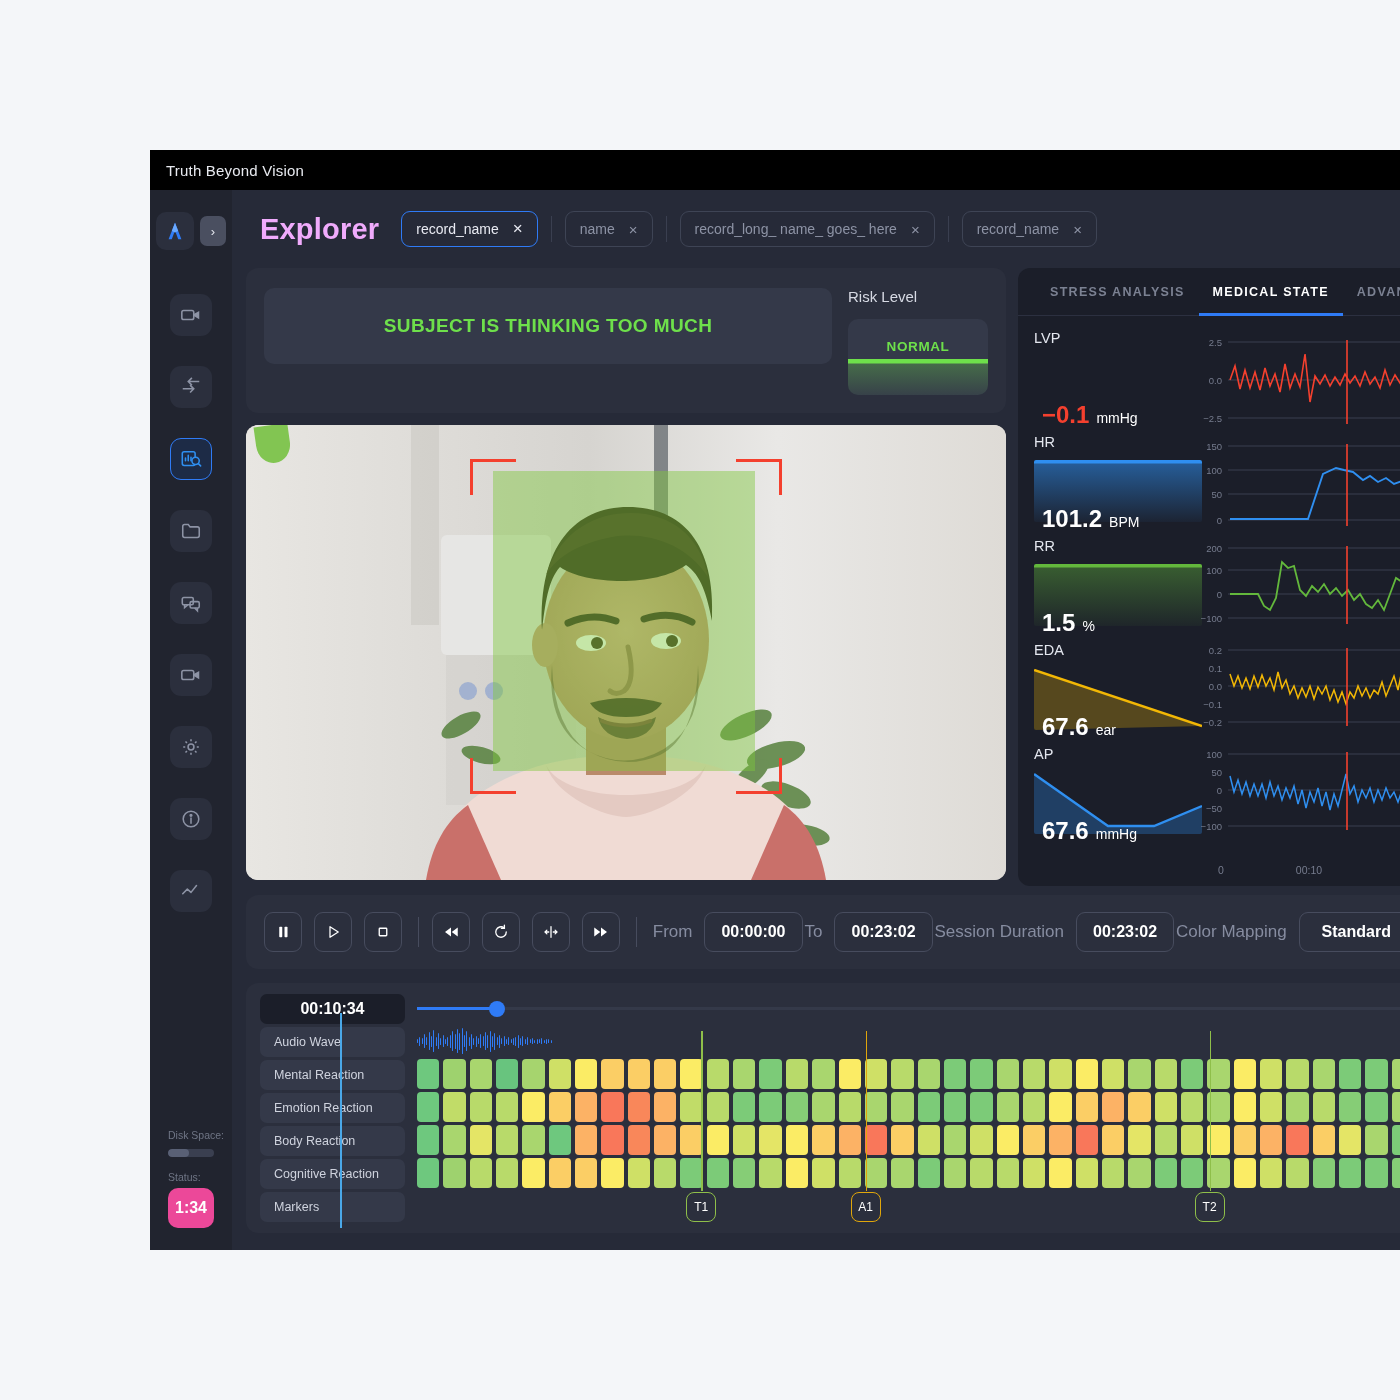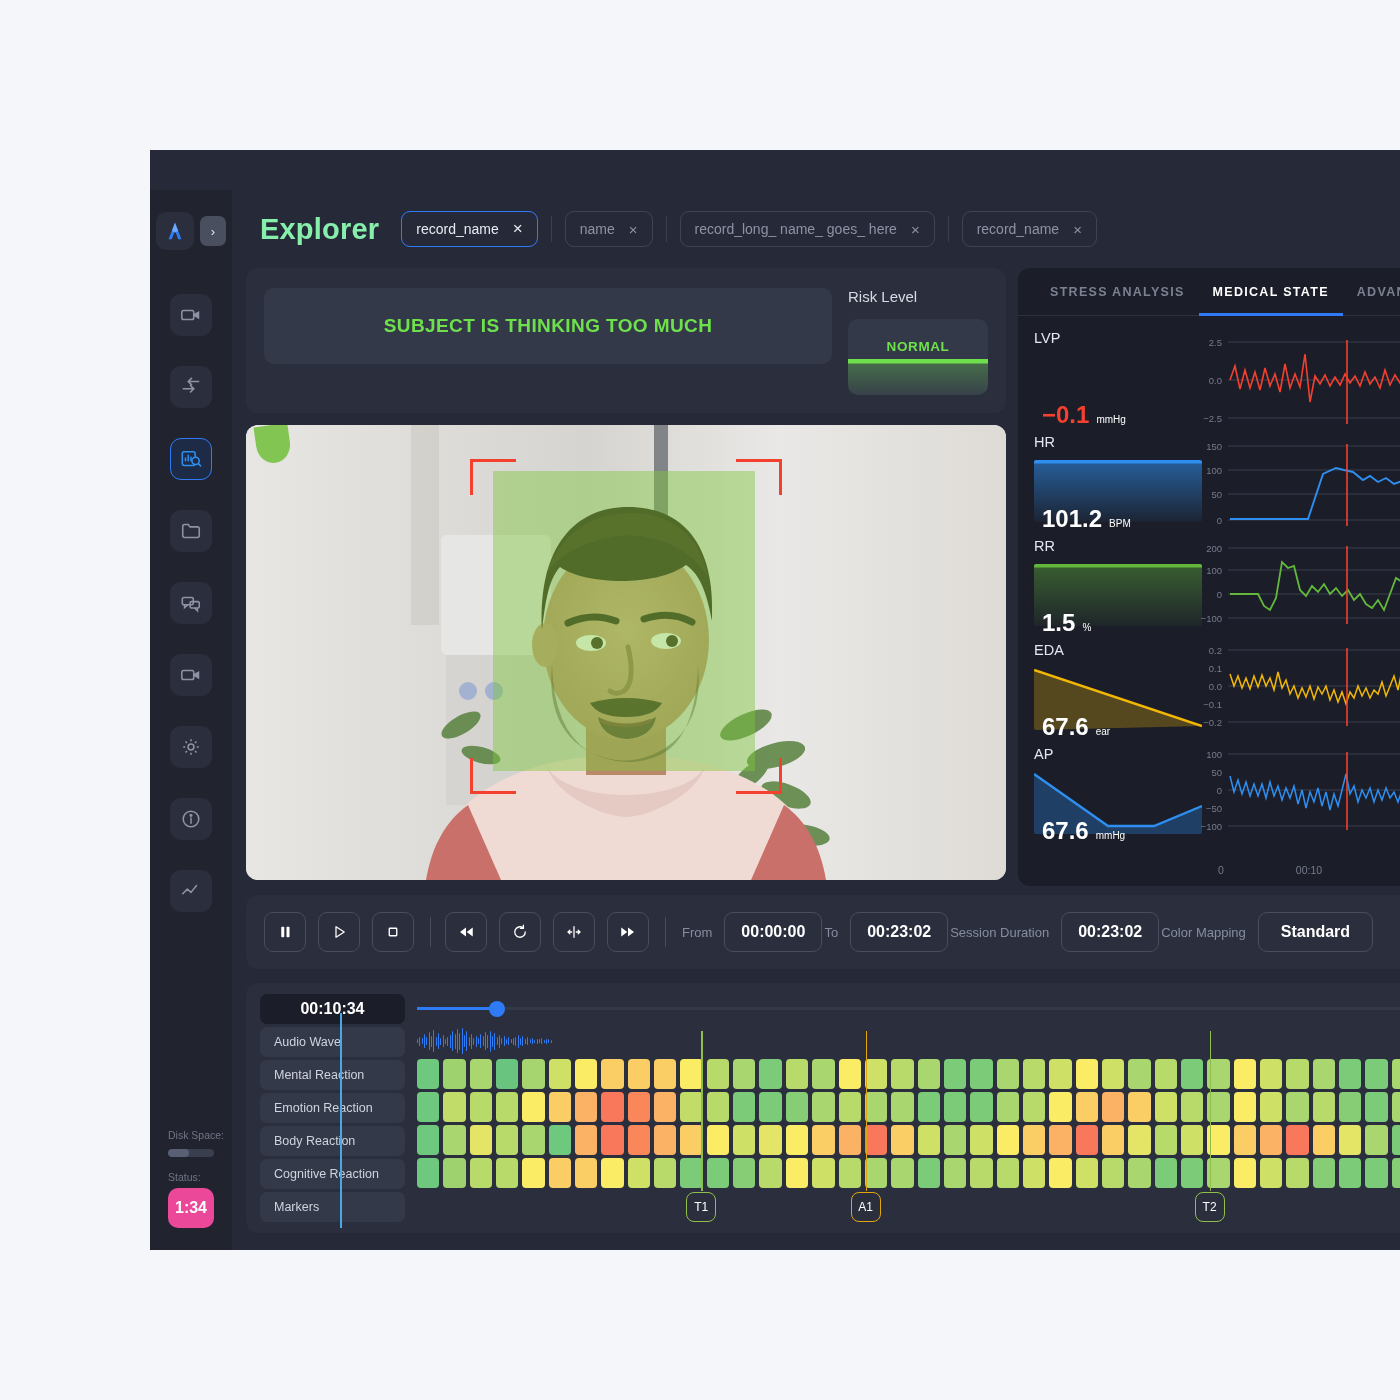--- a/index.html
+++ b/index.html
@@ -56,21 +56,21 @@
   .disk-bar { width:46px;height:8px;border-radius:4px;background:#3a3f50;margin:3px 0 10px 18px; align-self:flex-start; overflow:hidden;}
   .disk-fill { width: 46%; height:100%; background:#596075; border-radius:4px;}
   .lic-box { width:46px;height:40px;border-radius:10px;background:#ec4899;display:flex;align-items:center;justify-content:center;
              color:#fff;font-size:16px;font-weight:bold; margin-left:18px; align-self:flex-start;}
 
   
   .header {
     position:absolute; left:82px; top:40px; width: 1168px; height: 78px;
     display:flex; align-items:center; padding-left: 28px; gap: 0;
   }
-  .page-title { color:#86efac; font-size:29px; font-weight:bold; letter-spacing:.2px; margin-right: 22px;}
+  .page-title { color:#f0abfc; font-size:29px; font-weight:bold; letter-spacing:.2px; margin-right: 22px;}
   .chip {
     height: 36px; border-radius: 9px; border:1px solid #3e4455;
     display:flex;align-items:center; gap:14px; padding: 4px 14px;
     color:#8d93a5; font-size:14px; white-space:nowrap;
   }
   .chip.active { border-color:#2f7bf6; color:#e8eaf2; }
   .chip .x { font-size:15px; color:#8d93a5; }
   .chip.active .x { color:#e8eaf2; font-size:17px;}
   .chip-sep { width:1px; height:26px; background:#3a3f50; margin: 0 13px; }
 
@@ -133,36 +133,36 @@
   }
   .metric-rows { padding: 14px 0 0 0; }
   .mrow { display:flex; height: 104px; padding-left:16px; }
   .mleft { width:185px; position:relative; }
   .mname { color:#e4e7ef; font-size:14.5px; }
   .mbar { position:absolute; left:0; top:26px; width:168px; height:62px; overflow:hidden; border-radius:2px;}
   .mval {
     position:absolute; left:8px; bottom:5px; color:#fff; font-size:24px; font-weight:bold;
     display:flex; align-items:baseline; gap:7px; z-index:3;
   }
-  .mval .unit { font-size:10px; font-weight:normal; }
+  .mval .unit { font-size:14px; font-weight:normal; }
   .mval.neg { color:#f4402e; }
   .mchart { flex:1; position:relative; }
   .mchart svg { position:absolute; right:-40px; top:0; }
   .axis-lbl { fill:#767c8e; font-size:9.5px; font-family:"Liberation Sans",sans-serif;}
   .xaxis { position:absolute; left:200px; bottom:10px; color:#767c8e; font-size:10.5px; display:flex; gap:72px;}
   .tbar {
     position:absolute; left:96px; top:745px; width:1168px; height:74px;
     background:#2b2f3d; border-radius:12px 0 0 12px; display:flex; align-items:center;
     padding-left:18px; gap:0;
   }
   .tbtn { width:42px;height:40px;border-radius:9px;border:1px solid #474c5e;
           display:flex;align-items:center;justify-content:center; margin-right:12px;}
   .tbtn svg{width:18px;height:18px;}
   .tsep{width:1px;height:30px;background:#474c5e;margin:0 14px 0 4px;}
-  .tlabel{color:#868ca0;font-size:13px;margin:0 12px 0 2px;white-space:nowrap;}
+  .tlabel{color:#868ca0;font-size:17px;margin:0 12px 0 2px;white-space:nowrap;}
   .tfield{height:40px;border-radius:9px;border:1px solid #474c5e;display:flex;align-items:center;
           justify-content:center;color:#fff;font-size:16px;font-weight:bold;padding:0 16px;white-space:nowrap;}
   .tfield.wide{padding:0 22px;}
 
   
   .timeline {
     position:absolute; left:96px; top:833px; width:1168px; height: 250px;
     background:#2b2f3d; border-radius:12px 0 0 12px; padding: 10px 0 0 14px;
   }
   .tl-grid { position:relative; }
@@ -188,20 +188,23 @@
     width:30px;height:30px;border-radius:8px; background:#2b2f3d;
     display:flex;align-items:center;justify-content:center;
     color:#fff;font-size:12px; z-index:6;
   }
 </style>
 </head>
 <body>
 
 <div id="app">
 
+  <div class="titlebar">
+    <span class="titlebar-text">Truth Beyond Vision</span>
+  </div>
 
   <div class="rail">
     <div class="logo-row">
       <div class="logo">
         <svg viewBox="0 0 24 24" width="22" height="22">
           <path d="M12 3 L19 21 L15.5 21 L12 11.5 L8.5 21 L5 21 Z" fill="#2f7bf6"></path>
           <path d="M12 3 L15.5 12 L12 13.5 L8.5 12 Z" fill="#6aa9ff"></path>
         </svg>
       </div>
       <div class="expander">›</div>

